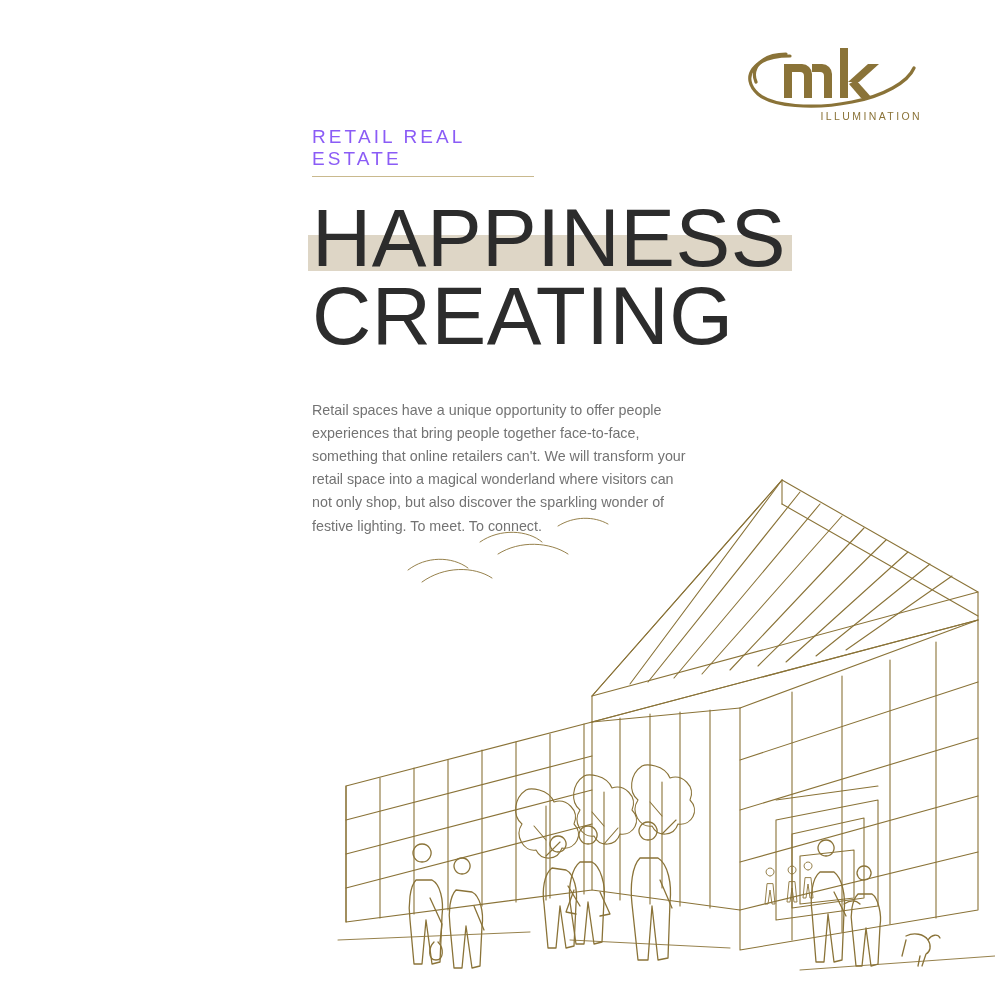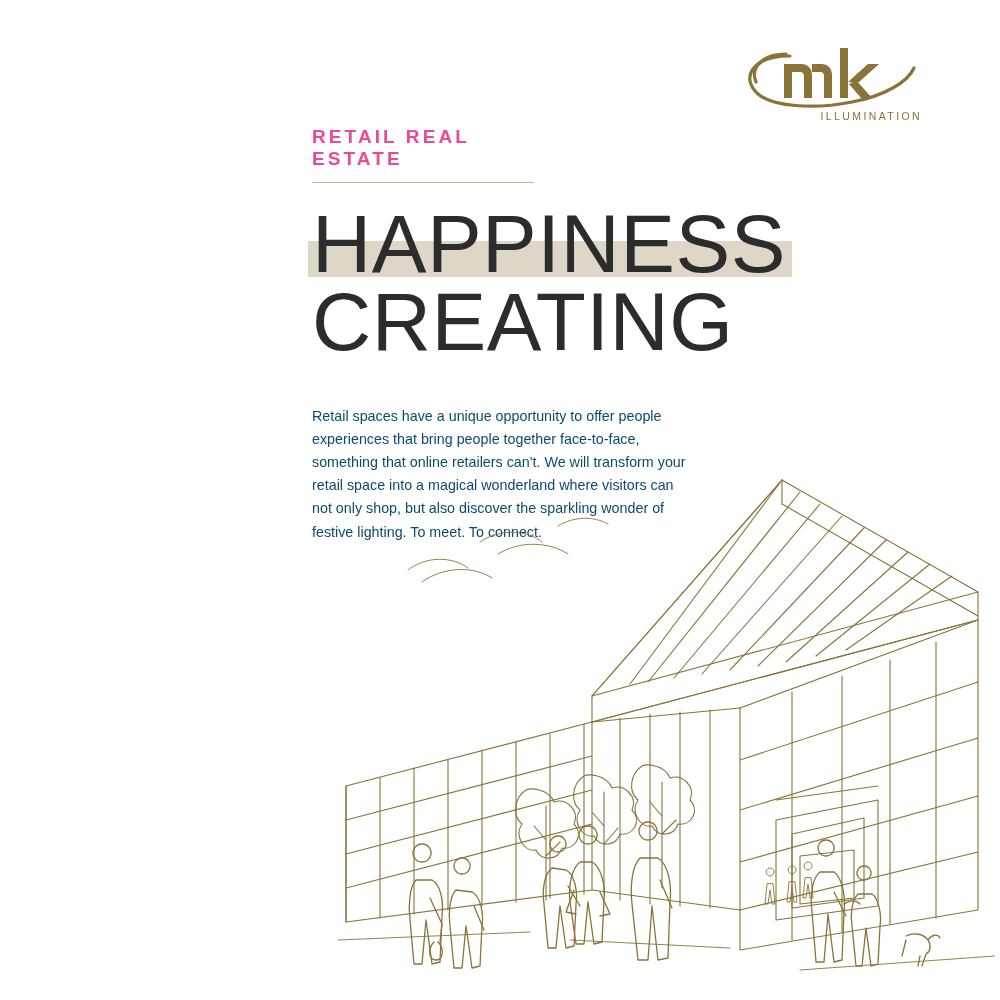--- a/index.html
+++ b/index.html
@@ -43,24 +43,24 @@
   
   .content {
     position: absolute;
     left: 312px;
     top: 126px;
     width: 640px;
   }
   .eyebrow {
     font-size: 19px;
     letter-spacing: 3.1px;
-    color: #ec4899;
-    font-weight: 700;
-    font-family: "Liberation Sans", sans-serif;
-    padding-bottom: 12px;
+    color: #8b5cf6;
+    font-weight: 400;
+    font-family: "Liberation Sans", sans-serif;
+    padding-bottom: 6px;
     border-bottom: 1.5px solid #c9b98e;
     display: inline-block;
     width: 222px;
   }
   .headline {
     margin-top: 22px;
     line-height: 0.95;
   }
   .headline .line {
     display: block;
@@ -87,21 +87,21 @@
   .headline .line.highlight .hl-text {
     position: relative;
     z-index: 1;
   }
 
   .body-copy {
     margin-top: 44px;
     width: 378px;
     font-size: 14.3px;
     line-height: 1.62;
-    color: #0c4a6e;
+    color: #737373;
     font-family: "Liberation Sans", sans-serif;
   }
 
   
   .illustration {
     position: absolute;
     left: 330px;
     top: 470px;
     width: 665px;
     height: 530px;

